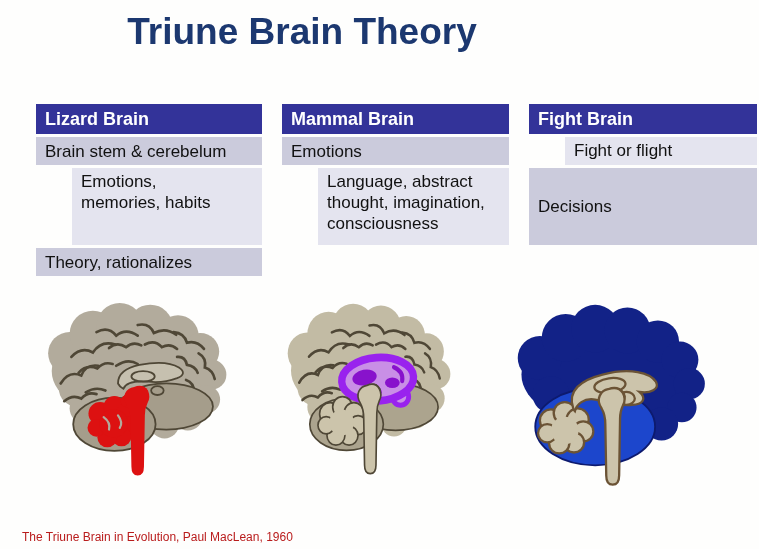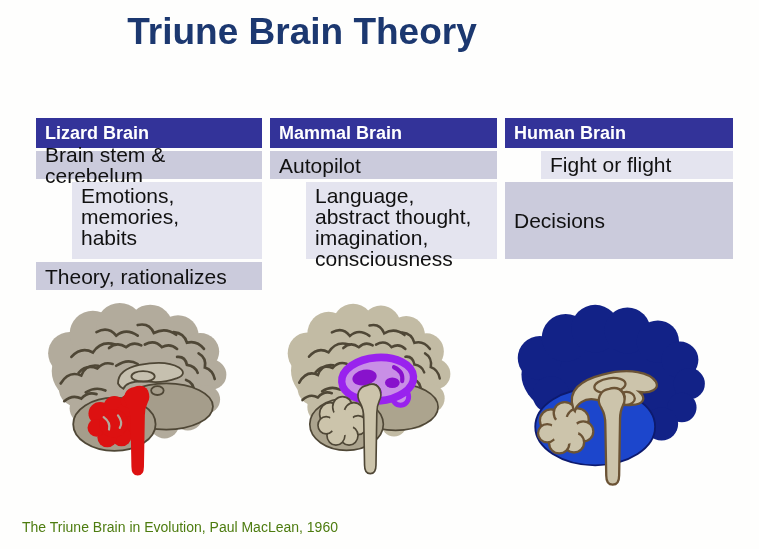--- a/index.html
+++ b/index.html
@@ -2,39 +2,39 @@
 <html style="--page_bg: #FEFEFD; --title_color: #1C3870; --header_bg: #333399; --header_text: #FFFFFF; --row_dark: #CBCBDC; --row_light: #E4E4EF; --body_text: #111111; --highlight_red: #DD1111; --highlight_purple: #9922EE; --purple_light: #C98FE6; --purple_dark: #8812CC; --highlight_navy: #122287; --highlight_blue: #1C46CC; --cortex_gray: #B2AB9C; --cortex_tan: #C2BBA4; --lower_gray: #A59D8B; --lower_tan: #ACA48E; --structure_tan: #CCC4AB; --callosum_tan: #C6C0AF; --outline_brown: #4F4736; --outline_brown2: #6B5335;"><head>
 <meta charset="utf-8">
 <style>
   html,body{margin:0;padding:0;}
   body{font-family:"Liberation Sans",sans-serif;background:#ffffff;}
   .slide{position:relative;width:759px;height:549px;background:var(--page_bg);overflow:hidden;}
 
   .title{position:absolute;left:0;top:11px;width:604px;text-align:center;
          font-size:37px;font-weight:bold;color:var(--title_color);letter-spacing:0px;}
 
-  .brain-table{position:absolute;left:36px;top:118px;
+  .brain-table{position:absolute;left:36px;top:104px;
          display:grid;grid-template-columns:226px 227px 228px;
-         grid-template-rows:30px 28px 77px 28px;gap:3px 8px;}
+         grid-template-rows:30px 28px 77px 28px;gap:3px 20px;}
   .th{background:var(--header_bg);color:var(--header_text);
       font-size:18px;font-weight:bold;display:flex;align-items:center;
       padding:0 9px;box-sizing:border-box;}
-  .td{font-size:21px;line-height:21px;color:var(--body_text);
+  .td{font-size:17px;line-height:21px;color:var(--body_text);
       padding:3px 22px 0 9px;box-sizing:border-box;}
   .td.mid{display:flex;align-items:center;padding-top:0;}
   .row-dark{background:var(--row_dark);}
   .row-light{background:var(--row_light);margin-left:36px;}
 
   .figure{position:absolute;}
   .fig-lizard{left:32px;top:302px;width:206px;height:186px;}
   .fig-mammal{left:273px;top:303px;width:188px;height:182px;}
   .fig-human{left:503px;top:303px;width:212px;height:188px;}
   .figure svg{width:100%;height:100%;display:block;}
 
-  .footer{position:absolute;left:22px;top:519px;font-size:14px;color:#4d7c0f;}
+  .footer{position:absolute;left:22px;top:530px;font-size:12px;color:#b91c1c;}
 
   
   .fill-cortex-l{fill:var(--cortex_gray);}
   .fill-cortex-m{fill:var(--cortex_tan);}
   .fill-lower-l{fill:var(--lower_gray);}
   .fill-lower-m{fill:var(--lower_tan);}
   .fill-red{fill:var(--highlight_red);}
   .fill-navy{fill:var(--highlight_navy);}
   .fill-blue{fill:var(--highlight_blue);}
   .fill-stem{fill:var(--structure_tan);}
@@ -54,28 +54,28 @@
   <div class="title">Triune Brain Theory</div>
 
   <div class="brain-table">
     <div class="th">
         <span>Lizard Brain</span>
       </div>
     <div class="th">
         <span>Mammal Brain</span>
       </div>
     <div class="th">
-        <span>Human Brain</span>
+        <span>Fight Brain</span>
       </div>
 
     <div class="td mid row-dark">
         <span>Brain stem &amp; cerebelum</span>
       </div>
     <div class="td mid row-dark">
-        <span>Autopilot</span>
+        <span>Emotions</span>
       </div>
 
     <div class="td row-light"><span>Fight or flight</span></div>
     <div class="td row-light"><span>Emotions, memories, habits</span></div>
     <div class="td row-light"><span>Language, abstract thought, imagination, consciousness</span></div>
 
     <div class="td mid row-dark">
         <span>Decisions</span>
       </div>
     <div class="td mid row-dark">

